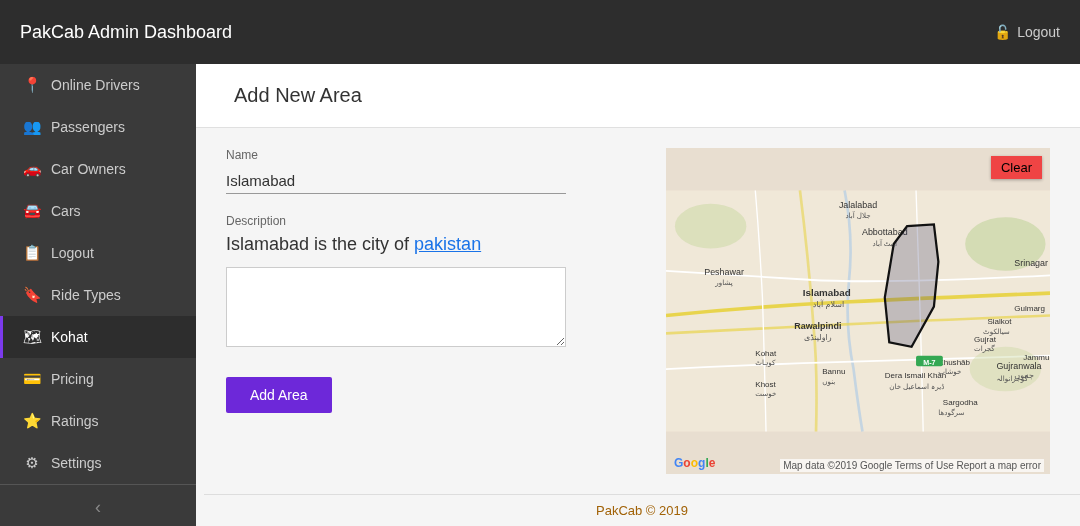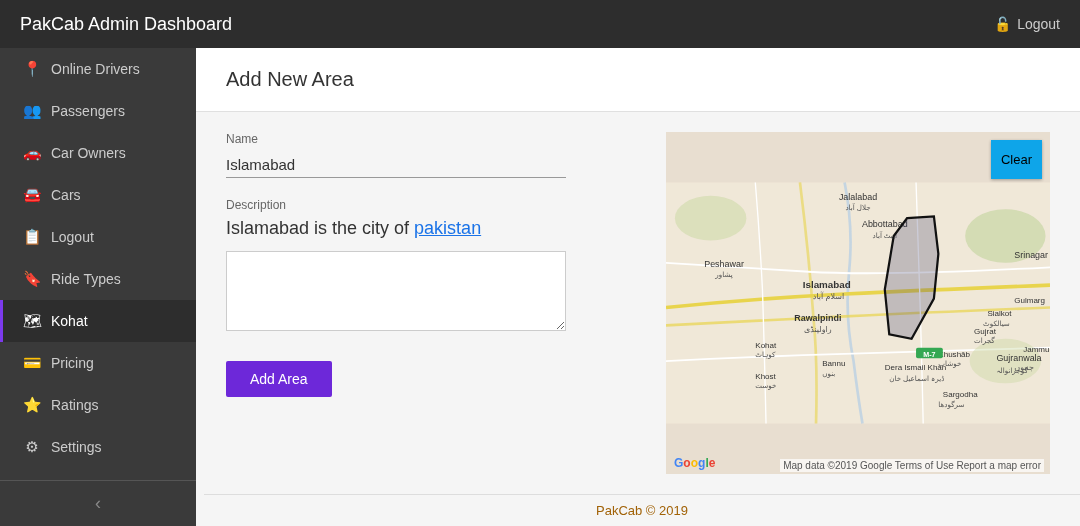--- a/index.html
+++ b/index.html
@@ -6,21 +6,21 @@
     body { font-family: 'Segoe UI', Arial, sans-serif; display: flex; flex-direction: column; height: 526px; width: 1080px; overflow: hidden; }
 
     
     .header {
       background: #2d2d2d;
       color: #fff;
       display: flex;
       align-items: center;
       justify-content: space-between;
       padding: 0 20px;
-      height: 48px;
+      height: 64px;
       flex-shrink: 0;
     }
     .header-title { font-size: 18px; font-weight: 500; }
     .logout-btn { color: #ccc; background: none; border: none; cursor: pointer; font-size: 14px; display: flex; align-items: center; gap: 5px; }
 
     
     .main-layout { display: flex; flex: 1; overflow: hidden; }
 
     
     .sidebar {
@@ -61,21 +61,21 @@
       flex: 1;
       background: #f5f5f5;
       display: flex;
       flex-direction: column;
       overflow: hidden;
     }
 
     
     .page-header {
       background: #fff;
-      padding: 20px 30px;
+      padding: 20px 38px;
       border-bottom: 1px solid #e0e0e0;
       flex-shrink: 0;
     }
     .page-header h1 { font-size: 20px; font-weight: 500; color: #333; }
 
     
     .form-map-container {
       display: flex;
       flex: 1;
       overflow: hidden;
@@ -147,23 +147,23 @@
       background: #e8ded0;
     }
 
     
     .map-svg { width: 100%; height: 100%; }
 
     .clear-btn {
       position: absolute;
       top: 8px;
       right: 8px;
-      background: #0ea5e9;
+      background: #ef4444;
       border: none;
-      padding: 12px 10px;
+      padding: 4px 10px;
       font-size: 13px;
       cursor: pointer;
       box-shadow: 0 1px 3px rgba(0,0,0,0.3);
     }
 
     .map-attribution {
       position: absolute;
       bottom: 2px;
       right: 6px;
       font-size: 10px;

